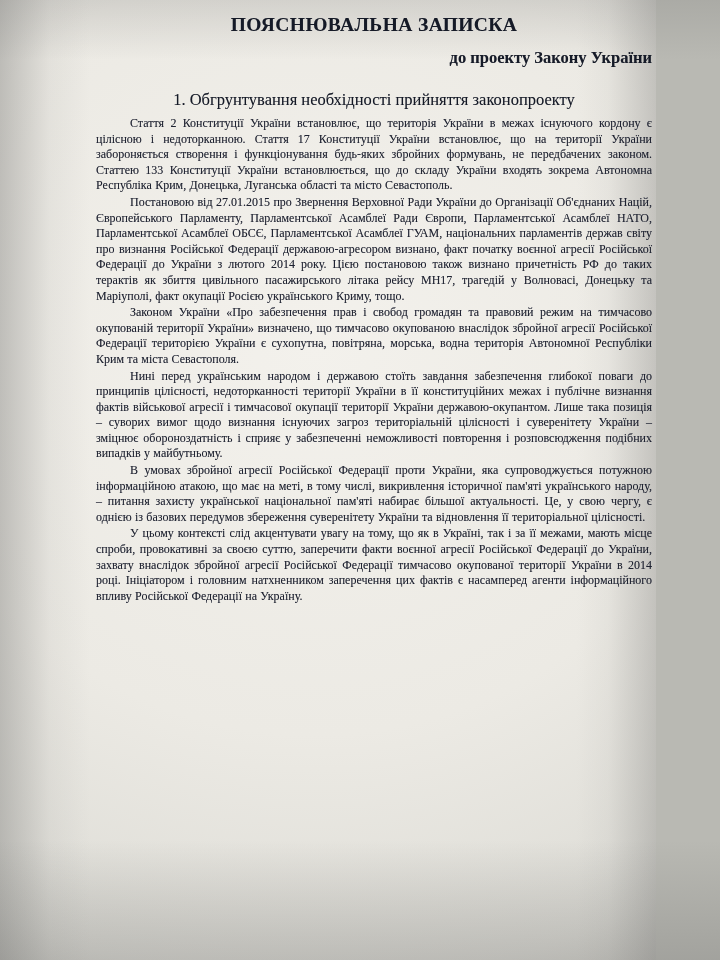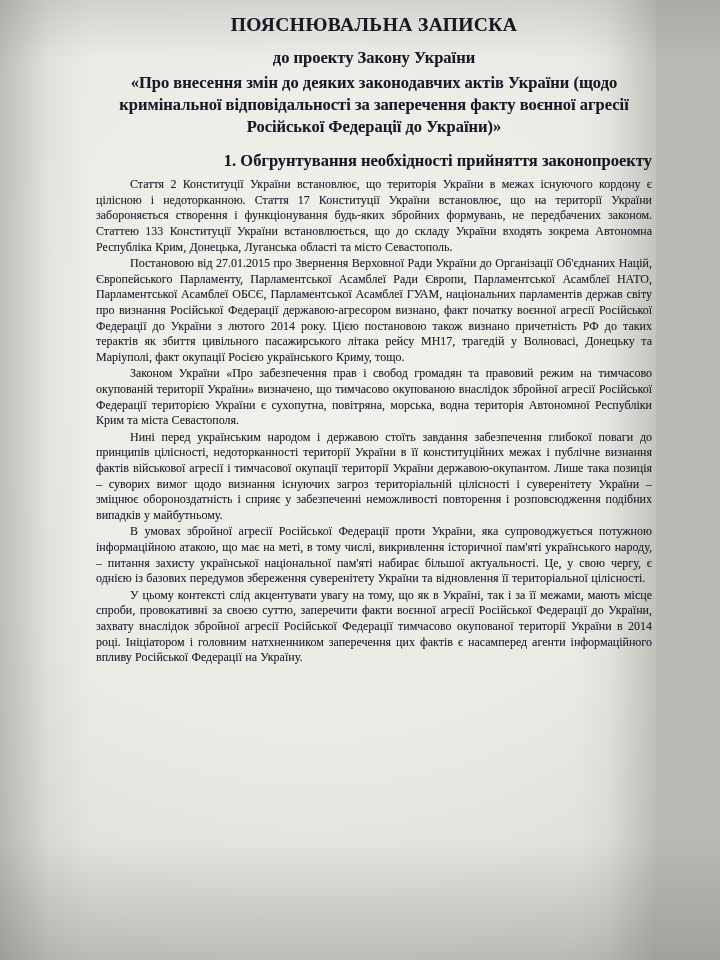--- a/index.html
+++ b/index.html
@@ -64,39 +64,39 @@
 
   .doc-title {
     text-align: center;
     font-weight: bold;
     font-size: 19.5px;
     letter-spacing: 0.4px;
     margin: 6px 0 12px 0;
     color: #151a27;
   }
   .subtitle-1 {
-    text-align: center;
+    text-align: right;
     font-weight: bold;
     font-size: 16.5px;
     margin: 0 0 4px 0;
     color: #161b28;
   }
   .subtitle-2 {
     text-align: center;
     font-weight: bold;
     font-size: 16.5px;
     line-height: 1.32;
     margin: 0 0 14px 0;
     color: #161b28;
   }
   .section-heading {
-    font-weight: bold;
+    font-weight: normal;
     font-size: 16.5px;
-    text-align: right;
-    margin: 6px 0 6px 0;
+    text-align: center;
+    margin: 22px 0 6px 0;
     color: #151a27;
   }
   p.body {
     text-align: justify;
     text-indent: 34px;
     font-size: 12px;
     line-height: 1.30;
     margin: 0 0 1px 0;
     color: #1d2130;
     word-spacing: 0.3px;
@@ -111,21 +111,20 @@
 
 <div id="page">
   <div id="shade-top"></div>
   <div id="shade-left"></div>
   <div id="shade-right"></div>
   <div id="shade-bottom"></div>
 
   <div id="content">
     <div class="doc-title">ПОЯСНЮВАЛЬНА ЗАПИСКА</div>
     <div class="subtitle-1">до проекту Закону України</div>
-    <div class="subtitle-2">«Про внесення змін до деяких законодавчих актів України (щодо кримінальної відповідальності за заперечення факту воєнної агресії Російської Федерації до України)»</div>
     <div class="section-heading">1. Обгрунтування необхідності прийняття законопроекту</div>
 
     <p class="body">Стаття 2 Конституції України встановлює, що територія України в межах існуючого кордону є цілісною і недоторканною. Стаття 17 Конституції України встановлює, що на території України забороняється створення і функціонування будь-яких збройних формувань, не передбачених законом. Статтею 133 Конституції України встановлюється, що до складу України входять зокрема Автономна Республіка Крим, Донецька, Луганська області та місто Севастополь.</p>
     <p class="body">Постановою від 27.01.2015 про Звернення Верховної Ради України до Організації Об'єднаних Націй, Європейського Парламенту, Парламентської Асамблеї Ради Європи, Парламентської Асамблеї НАТО, Парламентської Асамблеї ОБСЄ, Парламентської Асамблеї ГУАМ, національних парламентів держав світу про визнання Російської Федерації державою-агресором визнано, факт початку воєнної агресії Російської Федерації до України з лютого 2014 року. Цією постановою також визнано причетність РФ до таких терактів як збиття цивільного пасажирського літака рейсу МН17, трагедій у Волновасі, Донецьку та Маріуполі, факт окупації Росією українського Криму, тощо.</p>
     <p class="body">Законом України «Про забезпечення прав і свобод громадян та правовий режим на тимчасово окупованій території України» визначено, що тимчасово окупованою внаслідок збройної агресії Російської Федерації територією України є сухопутна, повітряна, морська, водна територія Автономної Республіки Крим та міста Севастополя.</p>
     <p class="body">Нині перед українським народом і державою стоїть завдання забезпечення глибокої поваги до принципів цілісності, недоторканності території України в її конституційних межах і публічне визнання фактів військової агресії і тимчасової окупації території України державою-окупантом. Лише така позиція – суворих вимог щодо визнання існуючих загроз територіальній цілісності і суверенітету України – зміцнює обороноздатність і сприяє у забезпеченні неможливості повторення і розповсюдження подібних випадків у майбутньому.</p>
     <p class="body">В умовах збройної агресії Російської Федерації проти України, яка супроводжується потужною інформаційною атакою, що має на меті, в тому числі, викривлення історичної пам'яті українського народу, – питання захисту української національної пам'яті набирає більшої актуальності. Це, у свою чергу, є однією із базових передумов збереження суверенітету України та відновлення її територіальної цілісності.</p>
     <p class="body">У цьому контексті слід акцентувати увагу на тому, що як в Україні, так і за її межами, мають місце спроби, провокативні за своєю суттю, заперечити факти воєнної агресії Російської Федерації до України, захвату внаслідок збройної агресії Російської Федерації тимчасово окупованої території України в 2014 році. Ініціатором і головним натхненником заперечення цих фактів є насамперед агенти інформаційного впливу Російської Федерації на Україну.</p>
 
   </div>

